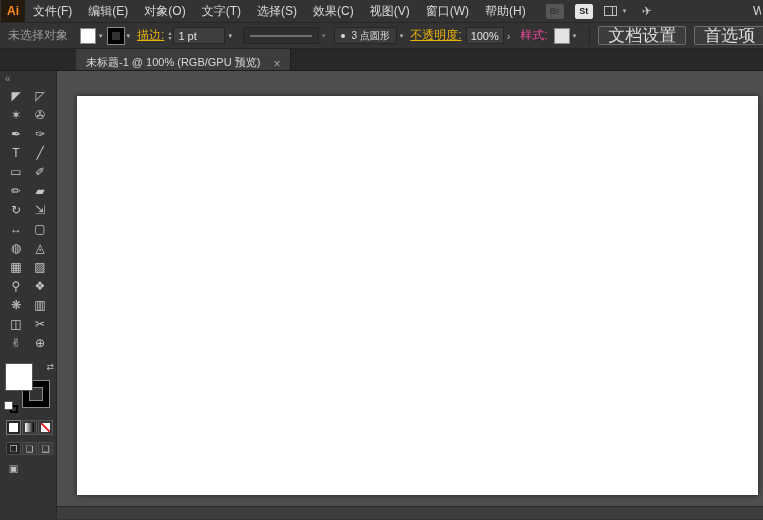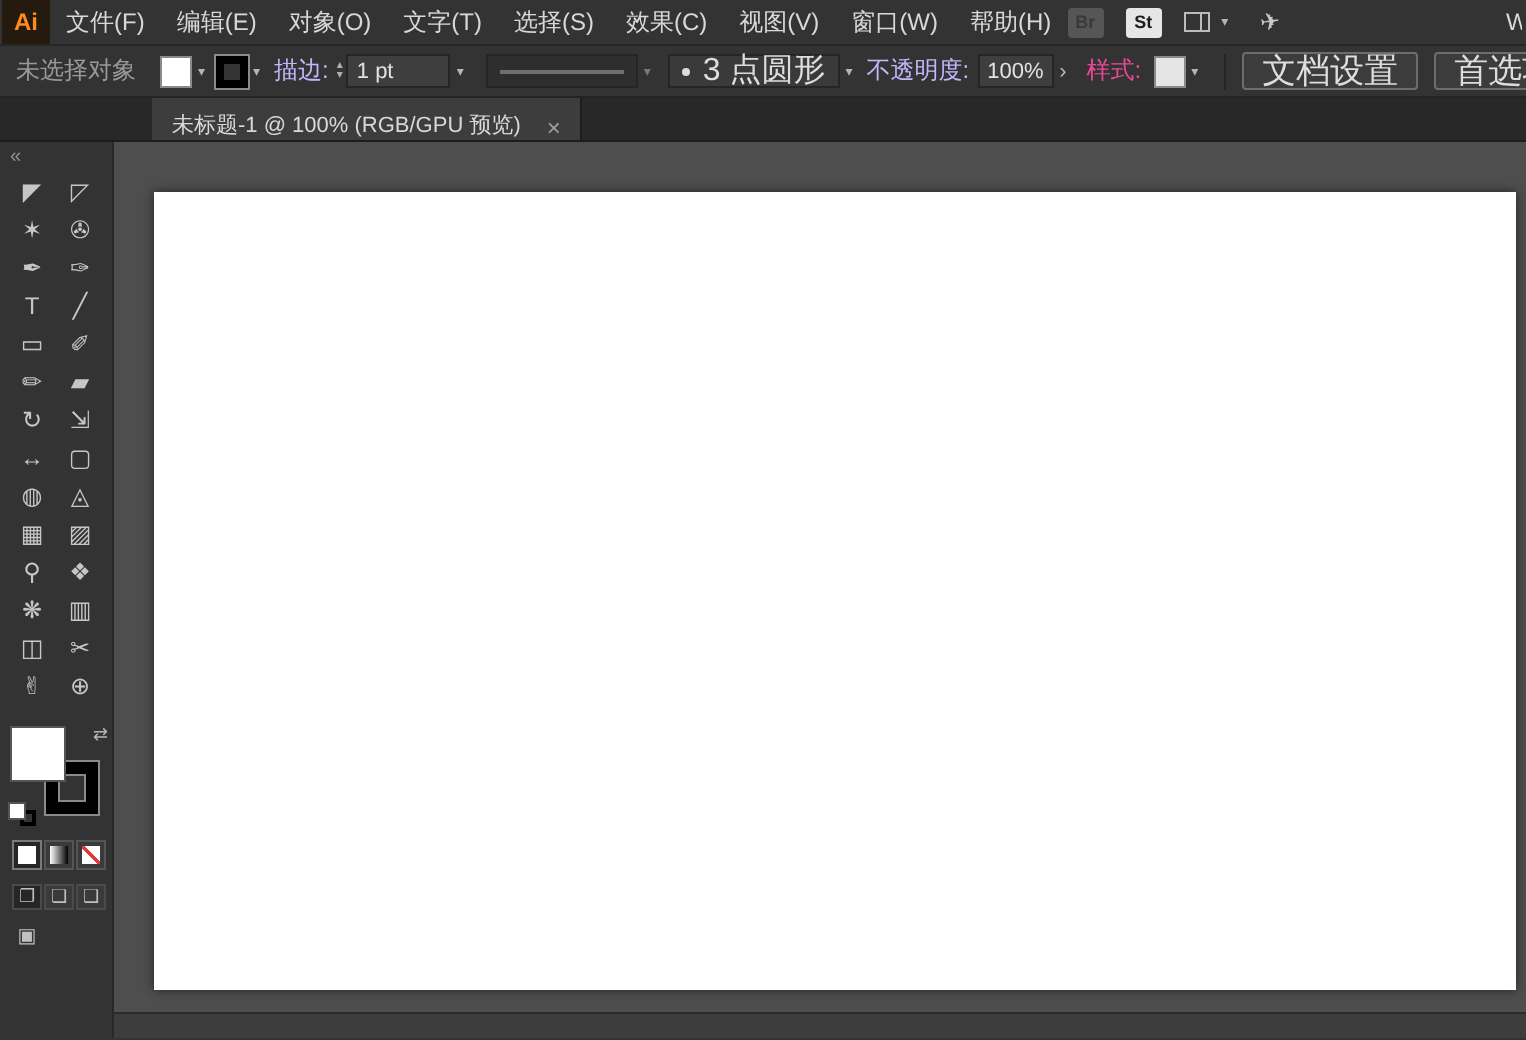--- a/index.html
+++ b/index.html
@@ -7,52 +7,52 @@
        background:#333333;color:#d6d6d6;
        font-family:"Liberation Sans","DejaVu Sans",sans-serif;font-size:12px;
        -webkit-font-smoothing:antialiased;}
   .app *{box-sizing:border-box;}
 
   
   .menubar{height:23px;display:flex;align-items:center;border-bottom:1px solid #262626;padding-right:2px;}
   .logo{width:24px;height:22px;margin-left:1px;background:#241b0e;color:#ff8a1d;font-weight:bold;
         display:flex;align-items:center;justify-content:center;font-size:12px;flex:none;}
   .menu-item{padding:0 8px;color:#d8d8d8;white-space:nowrap;cursor:default;}
-  .mb-icons{display:flex;align-items:center;gap:11px;}
+  .mb-icons{display:flex;align-items:center;gap:11px;margin-left:12px;}
   .mbicon{height:15px;min-width:18px;border-radius:2px;display:flex;align-items:center;justify-content:center;
           font-size:9px;font-weight:bold;}
   .mbicon.br{background:#565656;color:#3a3a3a;}
   .mbicon.st{background:#e6e6e6;color:#1c1c1c;}
   .arrange{display:flex;align-items:center;gap:3px;}
   .arr-box{width:13px;height:10px;border:1px solid #bdbdbd;position:relative;display:inline-block;}
   .arr-box::before{content:"";position:absolute;left:7px;top:0;bottom:0;width:1px;background:#bdbdbd;}
   .plane{color:#c8c8c8;font-size:12px;transform:rotate(-8deg);}
   .mb-w{margin-left:auto;color:#d8d8d8;overflow:hidden;width:8px;}
 
   
   .controlbar{height:26px;display:flex;align-items:center;border-bottom:1px solid #232323;padding:0 6px;}
   .cb-status{color:#9a9a9a;margin:0 12px 0 2px;white-space:nowrap;}
   .cb-fill{width:16px;height:16px;background:#ffffff;border:1px solid #8a8a8a;flex:none;}
   .cb-stroke{width:16px;height:16px;border:4px solid #000;box-shadow:0 0 0 1px #8a8a8a;flex:none;background:transparent;}
   .dd{font-size:7px;color:#b5b5b5;margin:0 5px 0 3px;flex:none;}
-  .cb-link{color:#c4b5fd;margin:0 4px 0 2px;white-space:nowrap;text-align:center;}
+  .cb-link{text-decoration:underline;color:#eab308;margin:0 4px 0 2px;white-space:nowrap;text-align:center;}
   .plain-label{color:#ec4899;margin:0 4px 0 6px;white-space:nowrap;}
   .spin{display:flex;flex-direction:column;justify-content:center;margin-right:2px;}
   .spin span{display:block;font-size:6px;line-height:5px;color:#b0b0b0;text-align:center;}
   .field{height:17px;background:#3e3e3e;border:1px solid #252525;color:#e2e2e2;
          display:flex;align-items:center;padding-left:4px;font-size:11px;flex:none;}
   .w-stroke{width:52px;}
   .w-opacity{width:38px;}
   .profile-dd{width:76px;height:17px;background:#2e2e2e;border:1px solid #252525;margin-left:6px;position:relative;flex:none;}
   .profile-dd::before{content:"";position:absolute;left:6px;right:6px;top:7px;height:2px;background:#6f6f6f;}
   .dd.dim{color:#7a7a7a;}
   .brush-dd{display:flex;align-items:center;height:17px;background:#3a3a3a;border:1px solid #252525;
             padding:0 6px;margin-left:4px;flex:none;}
   .brush-dot{width:4px;height:4px;border-radius:50%;background:#dcdcdc;margin-right:6px;flex:none;}
-  .brush-name{font-size:16px;color:#ddd;white-space:nowrap;}
+  .brush-name{font-size:10px;color:#ddd;white-space:nowrap;}
   .chev{color:#bdbdbd;font-size:11px;margin:0 4px 0 3px;}
   .style-swatch{width:16px;height:16px;background:#e4e4e4;border:1px solid #8a8a8a;flex:none;margin-left:2px;}
   .vsep{width:1px;height:18px;background:#242424;margin:0 8px;flex:none;}
   .cb-btn{height:19px;padding:0 9px;border:1px solid #6d6d6d;background:#3c3c3c;color:#ddd;border-radius:2px;
           display:flex;align-items:center;font-size:17px;margin-right:8px;white-space:nowrap;flex:none;}
   .cb-menu{margin-left:auto;display:flex;align-items:center;color:#b8b8b8;font-size:11px;}
 
   
   .tabbar{height:22px;background:#282828;display:flex;align-items:stretch;border-bottom:1px solid #1d1d1d;padding-left:76px;}
   .tab{background:#3d3d3d;display:flex;align-items:flex-end;padding:0 10px;gap:13px;border-right:1px solid #1d1d1d;}

